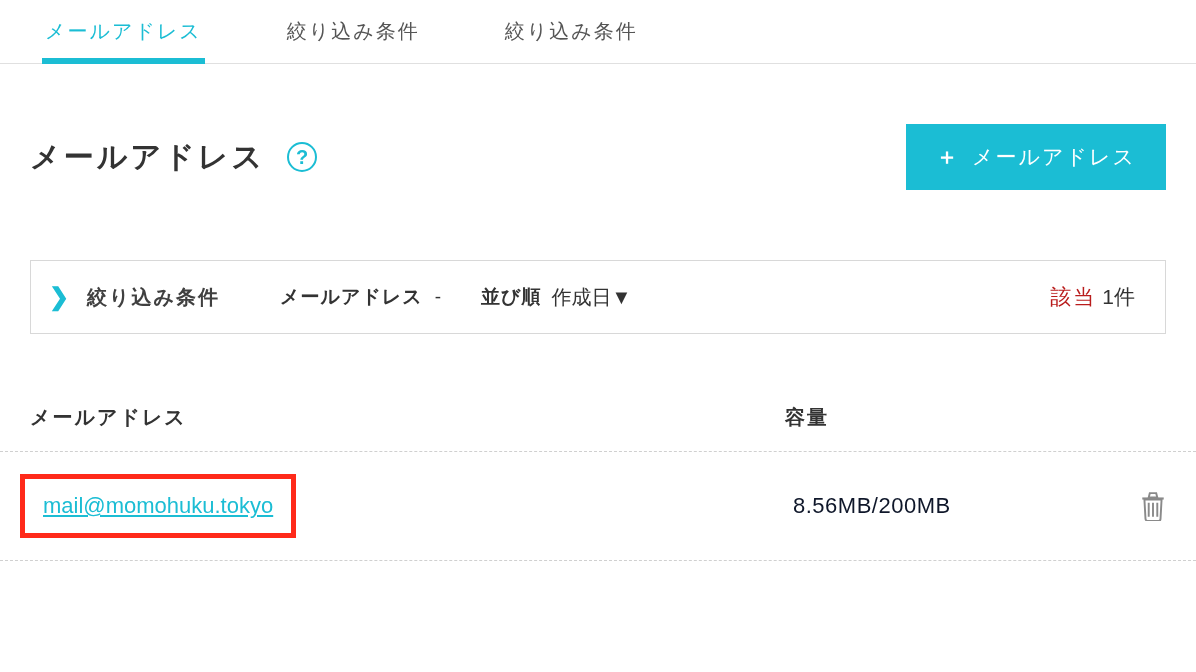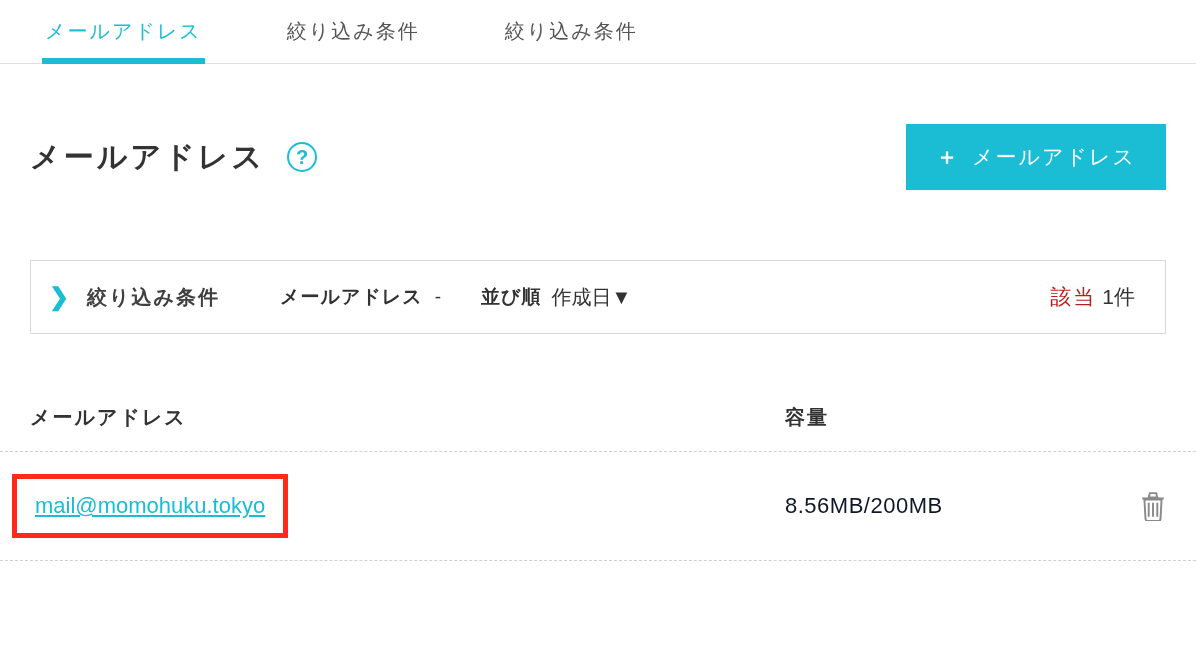--- a/index.html
+++ b/index.html
@@ -157,20 +157,21 @@
       color: #333;
     }
     .table-row {
       display: flex;
       align-items: center;
       padding: 22px 30px 22px 30px;
       border-bottom: 1.5px dashed #d0d0d0;
     }
     .email-cell {
       flex: 0 0 755px;
+      margin-left: 8px;
     }
     .email-link-box {
       display: inline-block;
       border: 5px solid #ff2a1a;
       padding: 14px 18px;
       margin-left: -18px;
     }
     .email-link {
       color: #1bbdd4;
       text-decoration: underline;

